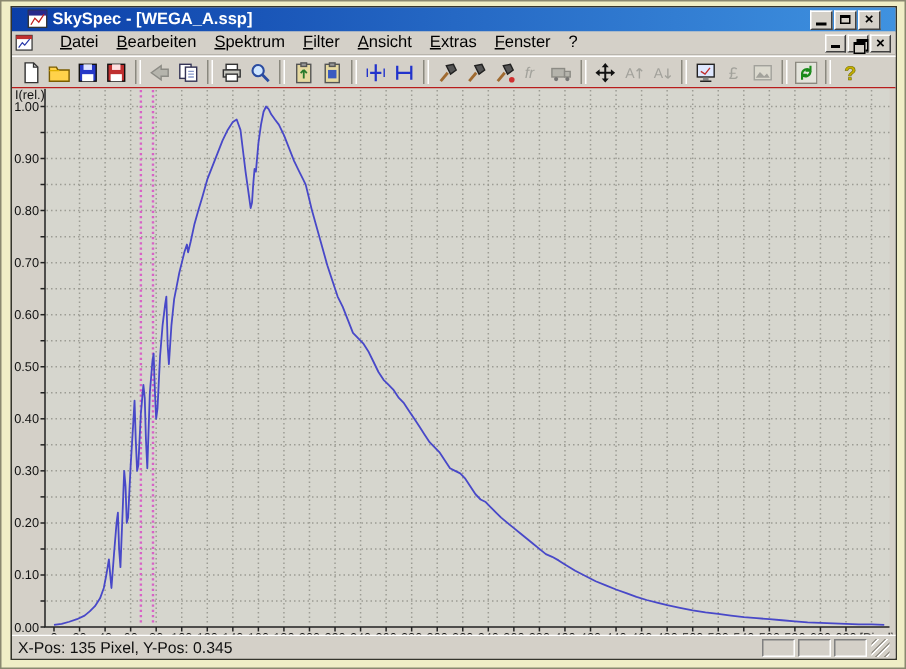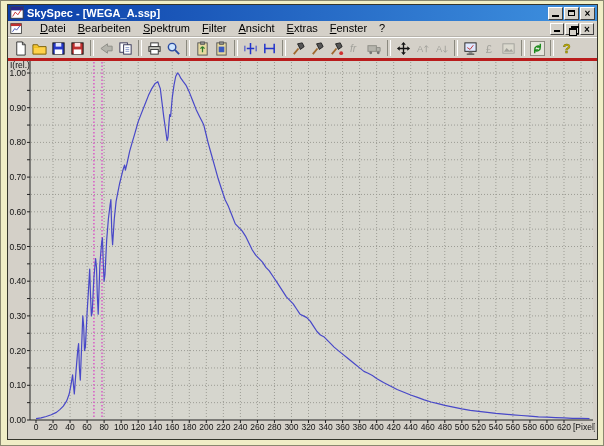--- a/index.html
+++ b/index.html
@@ -3,21 +3,21 @@
 <meta charset="utf-8">
 <style>
   html,body{margin:0;padding:0;width:604px;height:446px;overflow:hidden;
     font-family:"Liberation Sans",sans-serif;font-size:11px;}
   .frame{box-sizing:border-box;width:604px;height:446px;background:#f0eec6;
     border:1px solid #8a8870;padding:3px 5px 5px 6px;}
   .window{box-sizing:border-box;width:100%;height:100%;background:#d4d0c8;
     border:1px solid #35352c;display:flex;flex-direction:column;}
   
   .titlebar{height:16px;flex:0 0 16px;display:flex;align-items:center;
-    background:linear-gradient(90deg,#0b3ea8,#3f92e0);padding:0 2px;gap:3px;}
+    background:linear-gradient(90deg,#0b3ea8,#3f92e0);padding:0 10px;gap:3px;}
   .titlebar .title{color:#fff;font-weight:bold;font-size:11px;white-space:nowrap;
     flex:1;overflow:hidden;}
   .appicon{width:14px;height:14px;flex:0 0 14px;}
   .winbtns{display:flex;gap:1px;}
   .wbtn{width:15px;height:13px;background:#d4d0c8;border:1px solid;
     border-color:#fff #404040 #404040 #fff;font-size:9px;line-height:11px;
     text-align:center;color:#000;box-sizing:border-box;position:relative;cursor:default;}
   .wbtn .bar{position:absolute;left:3px;right:3px;bottom:2px;height:2px;background:#000;}
   .wbtn .box{position:absolute;left:3px;top:2px;right:3px;bottom:3px;border:1px solid #000;border-top-width:2px;}
   .wbtn .box2a{position:absolute;left:5px;top:2px;width:6px;height:5px;border:1px solid #000;border-top-width:2px;background:#d4d0c8;}
@@ -27,21 +27,21 @@
   .menubar{height:15px;flex:0 0 15px;display:flex;align-items:center;
     background:#d4d0c8;border-bottom:1px solid #b8b4ac;padding:0 2px;gap:8px;}
   .menubar .mdiicon{width:13px;height:13px;margin-right:3px;}
   .menuitem{padding:0 6px;height:15px;line-height:15px;color:#000;cursor:default;white-space:nowrap;}
   .menuitem u{text-decoration:underline;}
   .menubar .spacer{flex:1;}
   .mdibtns{display:flex;gap:1px;margin-right:1px;}
   .mdibtns .wbtn{width:14px;height:12px;}
   
   .toolbar{height:20px;flex:0 0 20px;background:#d4d0c8;display:flex;align-items:center;
-    border-top:1px solid #fff;border-bottom:3px solid #b91c1c;padding:0 3px;}
+    border-top:1px solid #fff;border-bottom:1px solid #b91c1c;padding:0 3px;}
   .tbtn{width:19px;height:18px;display:flex;align-items:center;justify-content:center;
     border:1px solid transparent;box-sizing:border-box;cursor:default;}
   .tbtn svg{width:15px;height:15px;display:block;}
   .tbtn.disabled{opacity:.85;}
   .tsep{width:2px;height:16px;border-left:1px solid #8a887e;border-right:1px solid #fff;margin:0 3px;}
   
   .chartarea{flex:1;position:relative;background:#d4d0c8;overflow:hidden;}
   .chartarea svg{position:absolute;left:0;top:0;}
   svg text{font-family:"Liberation Sans",sans-serif;}
   
@@ -484,15 +484,22 @@
           <text x="18" y="153.8" font-size="8.5" fill="#111" text-anchor="end">0.60</text>
           <text x="18" y="119.10000000000002" font-size="8.5" fill="#111" text-anchor="end">0.70</text>
           <text x="18" y="84.39999999999998" font-size="8.5" fill="#111" text-anchor="end">0.80</text>
           <text x="18" y="49.69999999999999" font-size="8.5" fill="#111" text-anchor="end">0.90</text>
           <text x="18" y="15" font-size="8.5" fill="#111" text-anchor="end">1.00</text>
           <text x="2" y="7" font-size="8.5" fill="#111">I(rel.)</text>
           <polyline points="28.0,357.6 33.1,356.9 38.2,355.5 43.3,353.8 48.4,351.4 51.8,348.6 55.3,345.1 58.7,339.9 61.2,333.0 62.9,324.3 64.6,313.9 65.5,324.3 66.3,333.0 68.0,310.4 69.7,289.6 70.6,282.7 71.4,306.9 72.3,319.1 74.0,275.7 74.8,254.9 75.7,265.3 76.5,289.6 77.4,286.1 79.1,251.4 80.8,223.7 81.7,208.1 82.5,234.1 83.4,254.9 84.2,251.4 85.9,216.7 87.6,197.6 88.5,206.3 89.3,234.1 90.2,253.2 91.9,202.8 93.6,182.0 94.4,176.8 95.3,202.8 96.1,220.2 97.0,213.3 98.7,178.6 100.4,157.7 102.1,143.9 102.9,138.7 103.8,171.6 104.6,183.8 106.3,157.7 108.1,140.4 109.8,131.7 111.5,123.0 113.2,116.1 114.9,109.2 116.6,104.0 117.4,109.2 119.1,102.2 121.7,90.1 124.2,81.4 126.8,72.7 130.2,60.6 133.6,51.9 137.0,43.2 140.4,34.6 143.8,27.6 147.2,22.4 149.8,20.7 152.3,27.6 154.0,41.5 155.7,55.4 157.4,67.5 159.1,79.7 160.0,76.2 160.8,64.1 161.7,53.6 162.6,55.4 164.3,36.3 166.0,24.1 167.7,15.5 169.4,12.0 171.1,13.7 172.8,17.2 175.3,20.7 177.9,24.1 181.3,31.1 184.7,39.8 188.1,48.4 191.5,55.4 194.1,60.6 195.8,64.1 197.5,71.0 200.0,81.4 203.4,93.5 206.8,105.7 210.2,117.8 213.6,128.2 217.1,138.7 220.5,145.6 223.9,154.3 227.3,162.9 230.7,166.4 234.1,169.9 237.5,175.1 240.9,182.0 244.3,189.0 247.7,194.2 251.1,197.6 254.5,201.1 257.9,206.3 261.3,209.8 264.7,215.0 268.2,220.2 271.6,225.4 275.0,230.6 278.4,235.8 281.8,239.3 285.2,242.8 288.6,248.0 292.0,253.2 295.4,254.9 298.8,256.6 302.2,260.1 305.6,265.3 309.0,270.5 312.4,274.0 315.8,275.7 319.2,279.2 322.7,282.7 326.1,286.1 330.3,289.6 334.6,293.1 338.8,296.5 343.1,300.0 347.4,303.5 351.6,306.9 355.9,310.4 360.1,312.2 364.4,314.6 368.6,317.4 375.5,321.5 382.3,325.0 389.1,328.5 395.9,331.2 402.7,334.0 409.5,336.4 416.3,338.9 423.1,341.0 430.0,342.7 436.8,344.4 445.3,346.2 453.8,347.9 462.3,349.3 470.8,350.3 479.3,351.4 487.9,352.4 496.4,353.1 504.9,353.8 513.4,354.5 521.9,355.2 530.4,355.9 539.0,356.2 547.5,356.6 556.0,356.9 564.5,357.3 573.0,357.3 581.5,357.6" fill="none" stroke="#4848c8" stroke-width="1.2" stroke-linejoin="round"></polyline>
         </svg>
     </div>
 
+    <div class="statusbar">
+      <span class="stext">X-Pos: 135 Pixel, Y-Pos: 0.345</span>
+      <span class="scell"></span>
+      <span class="scell"></span>
+      <span class="scell"></span>
+      <span class="grip"></span>
+    </div>
 
   </div>
 </div>
 
 </body></html>

